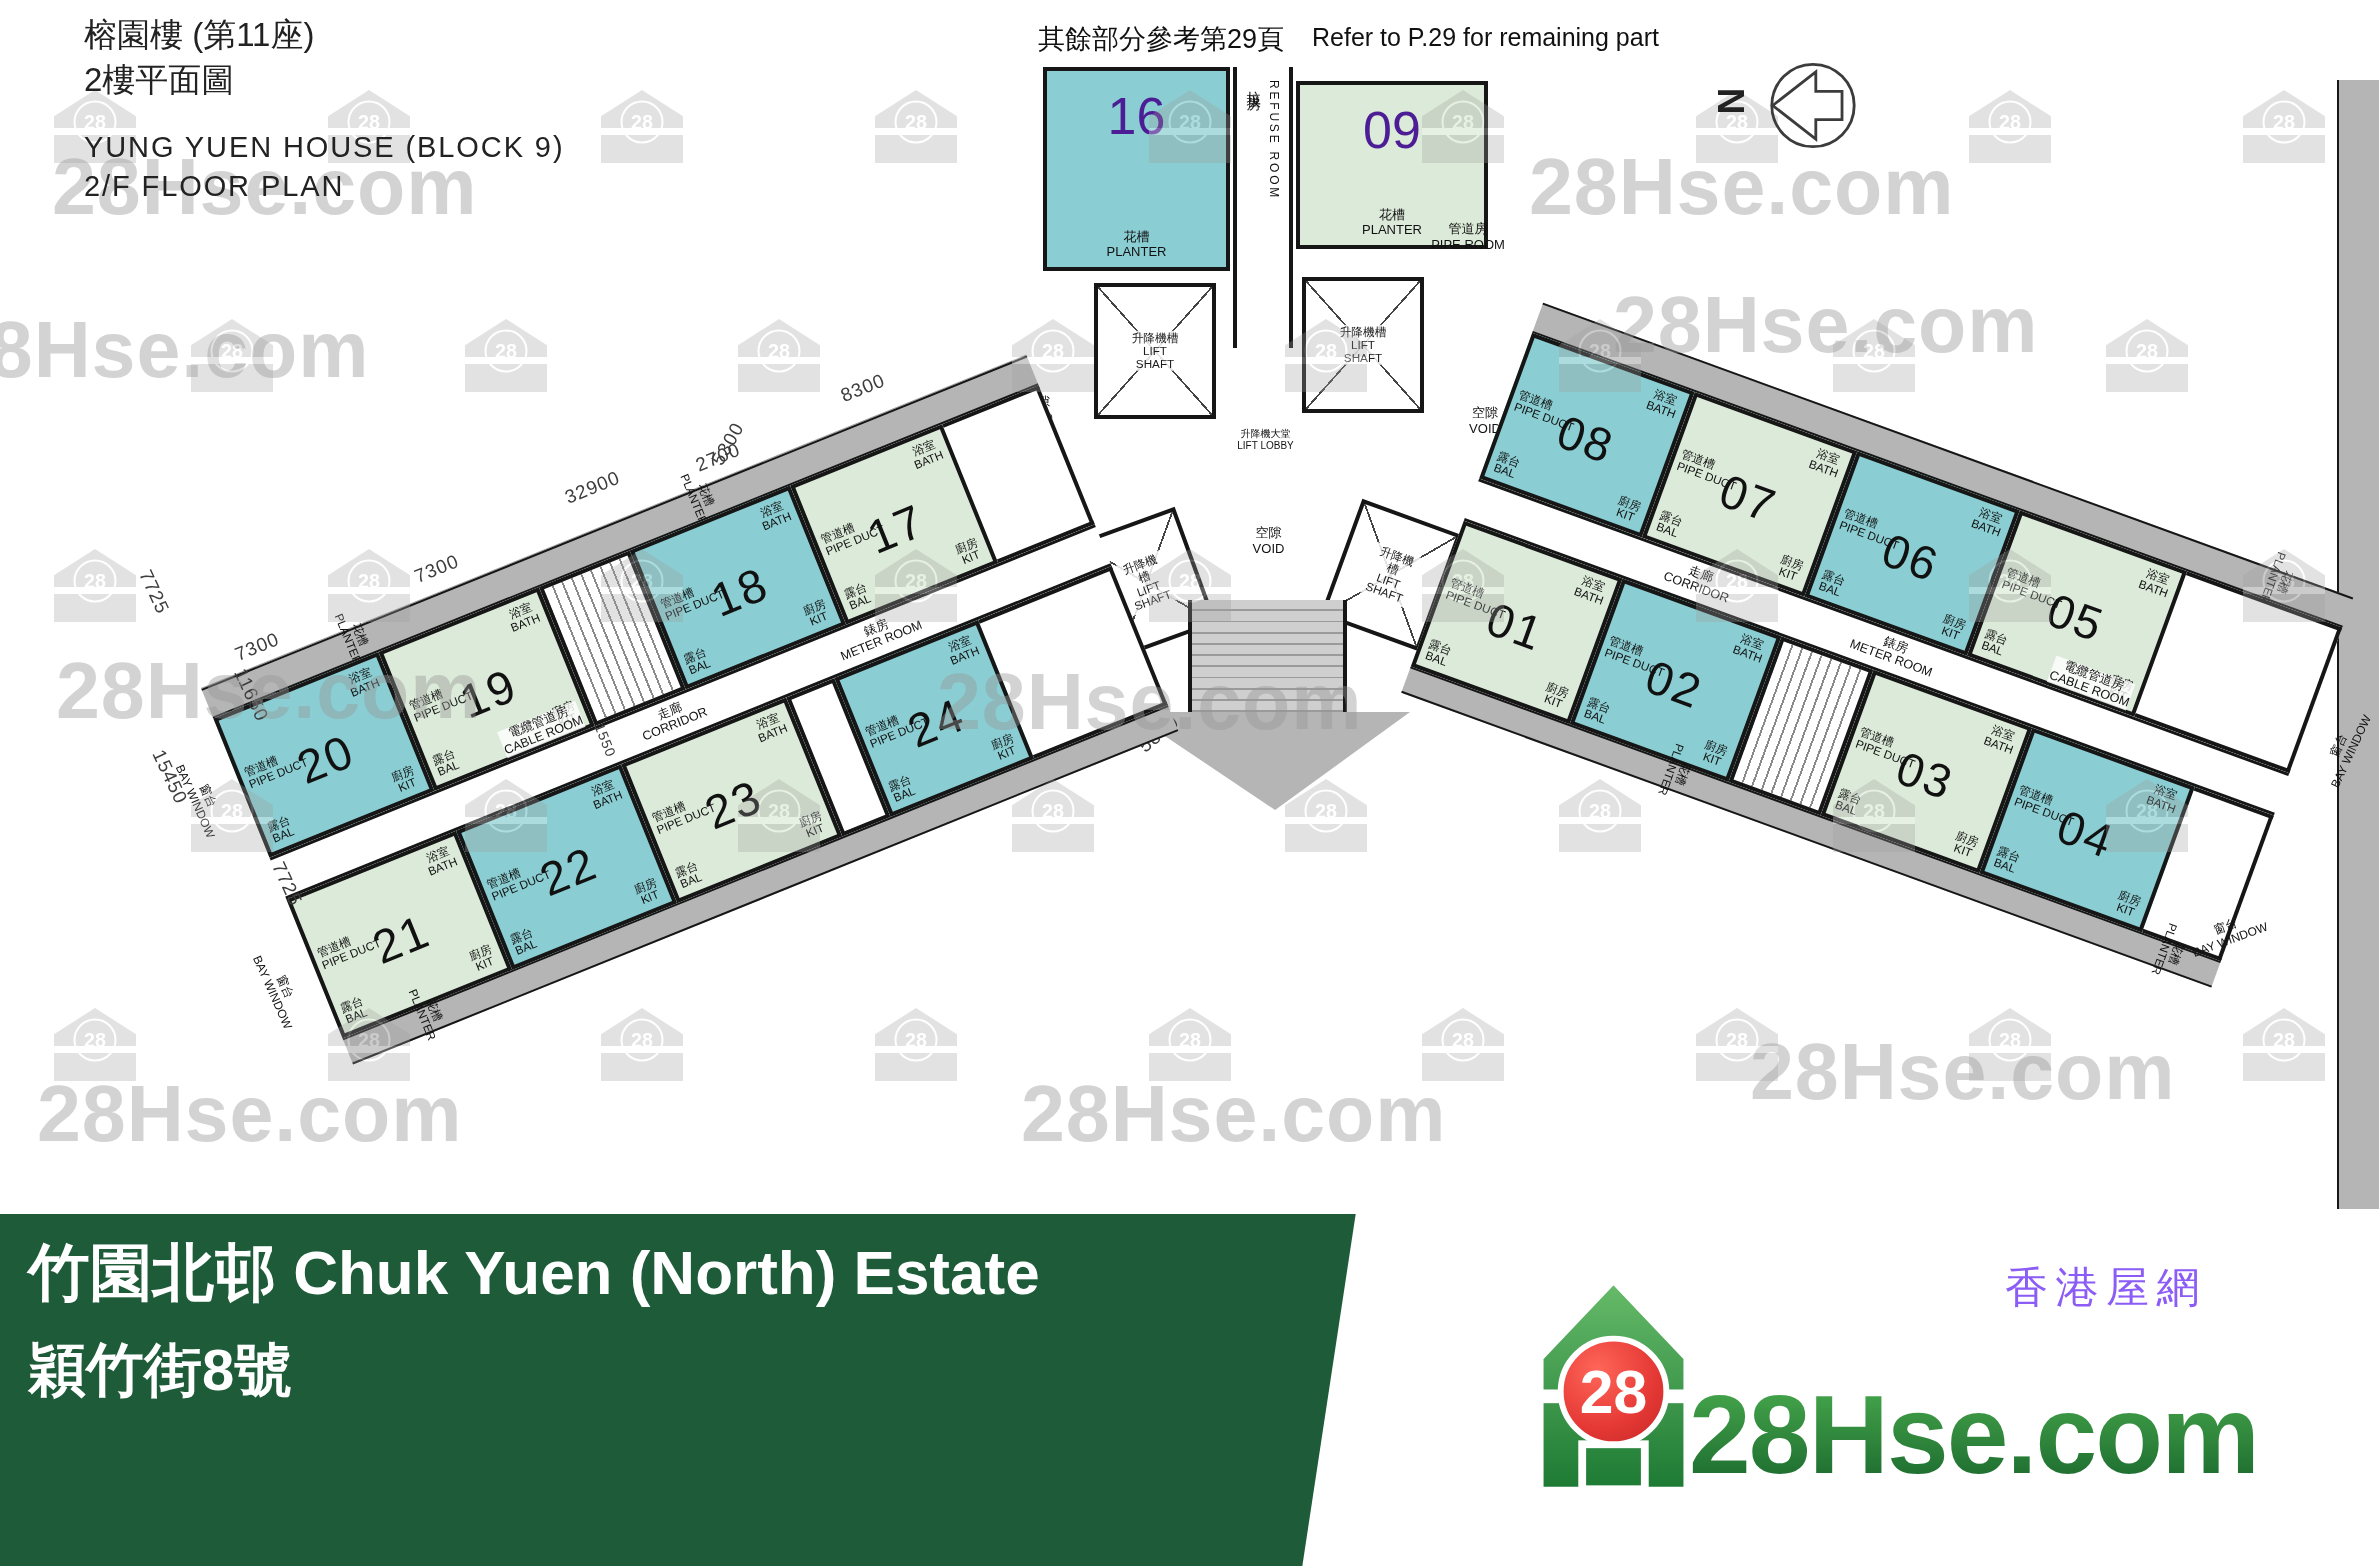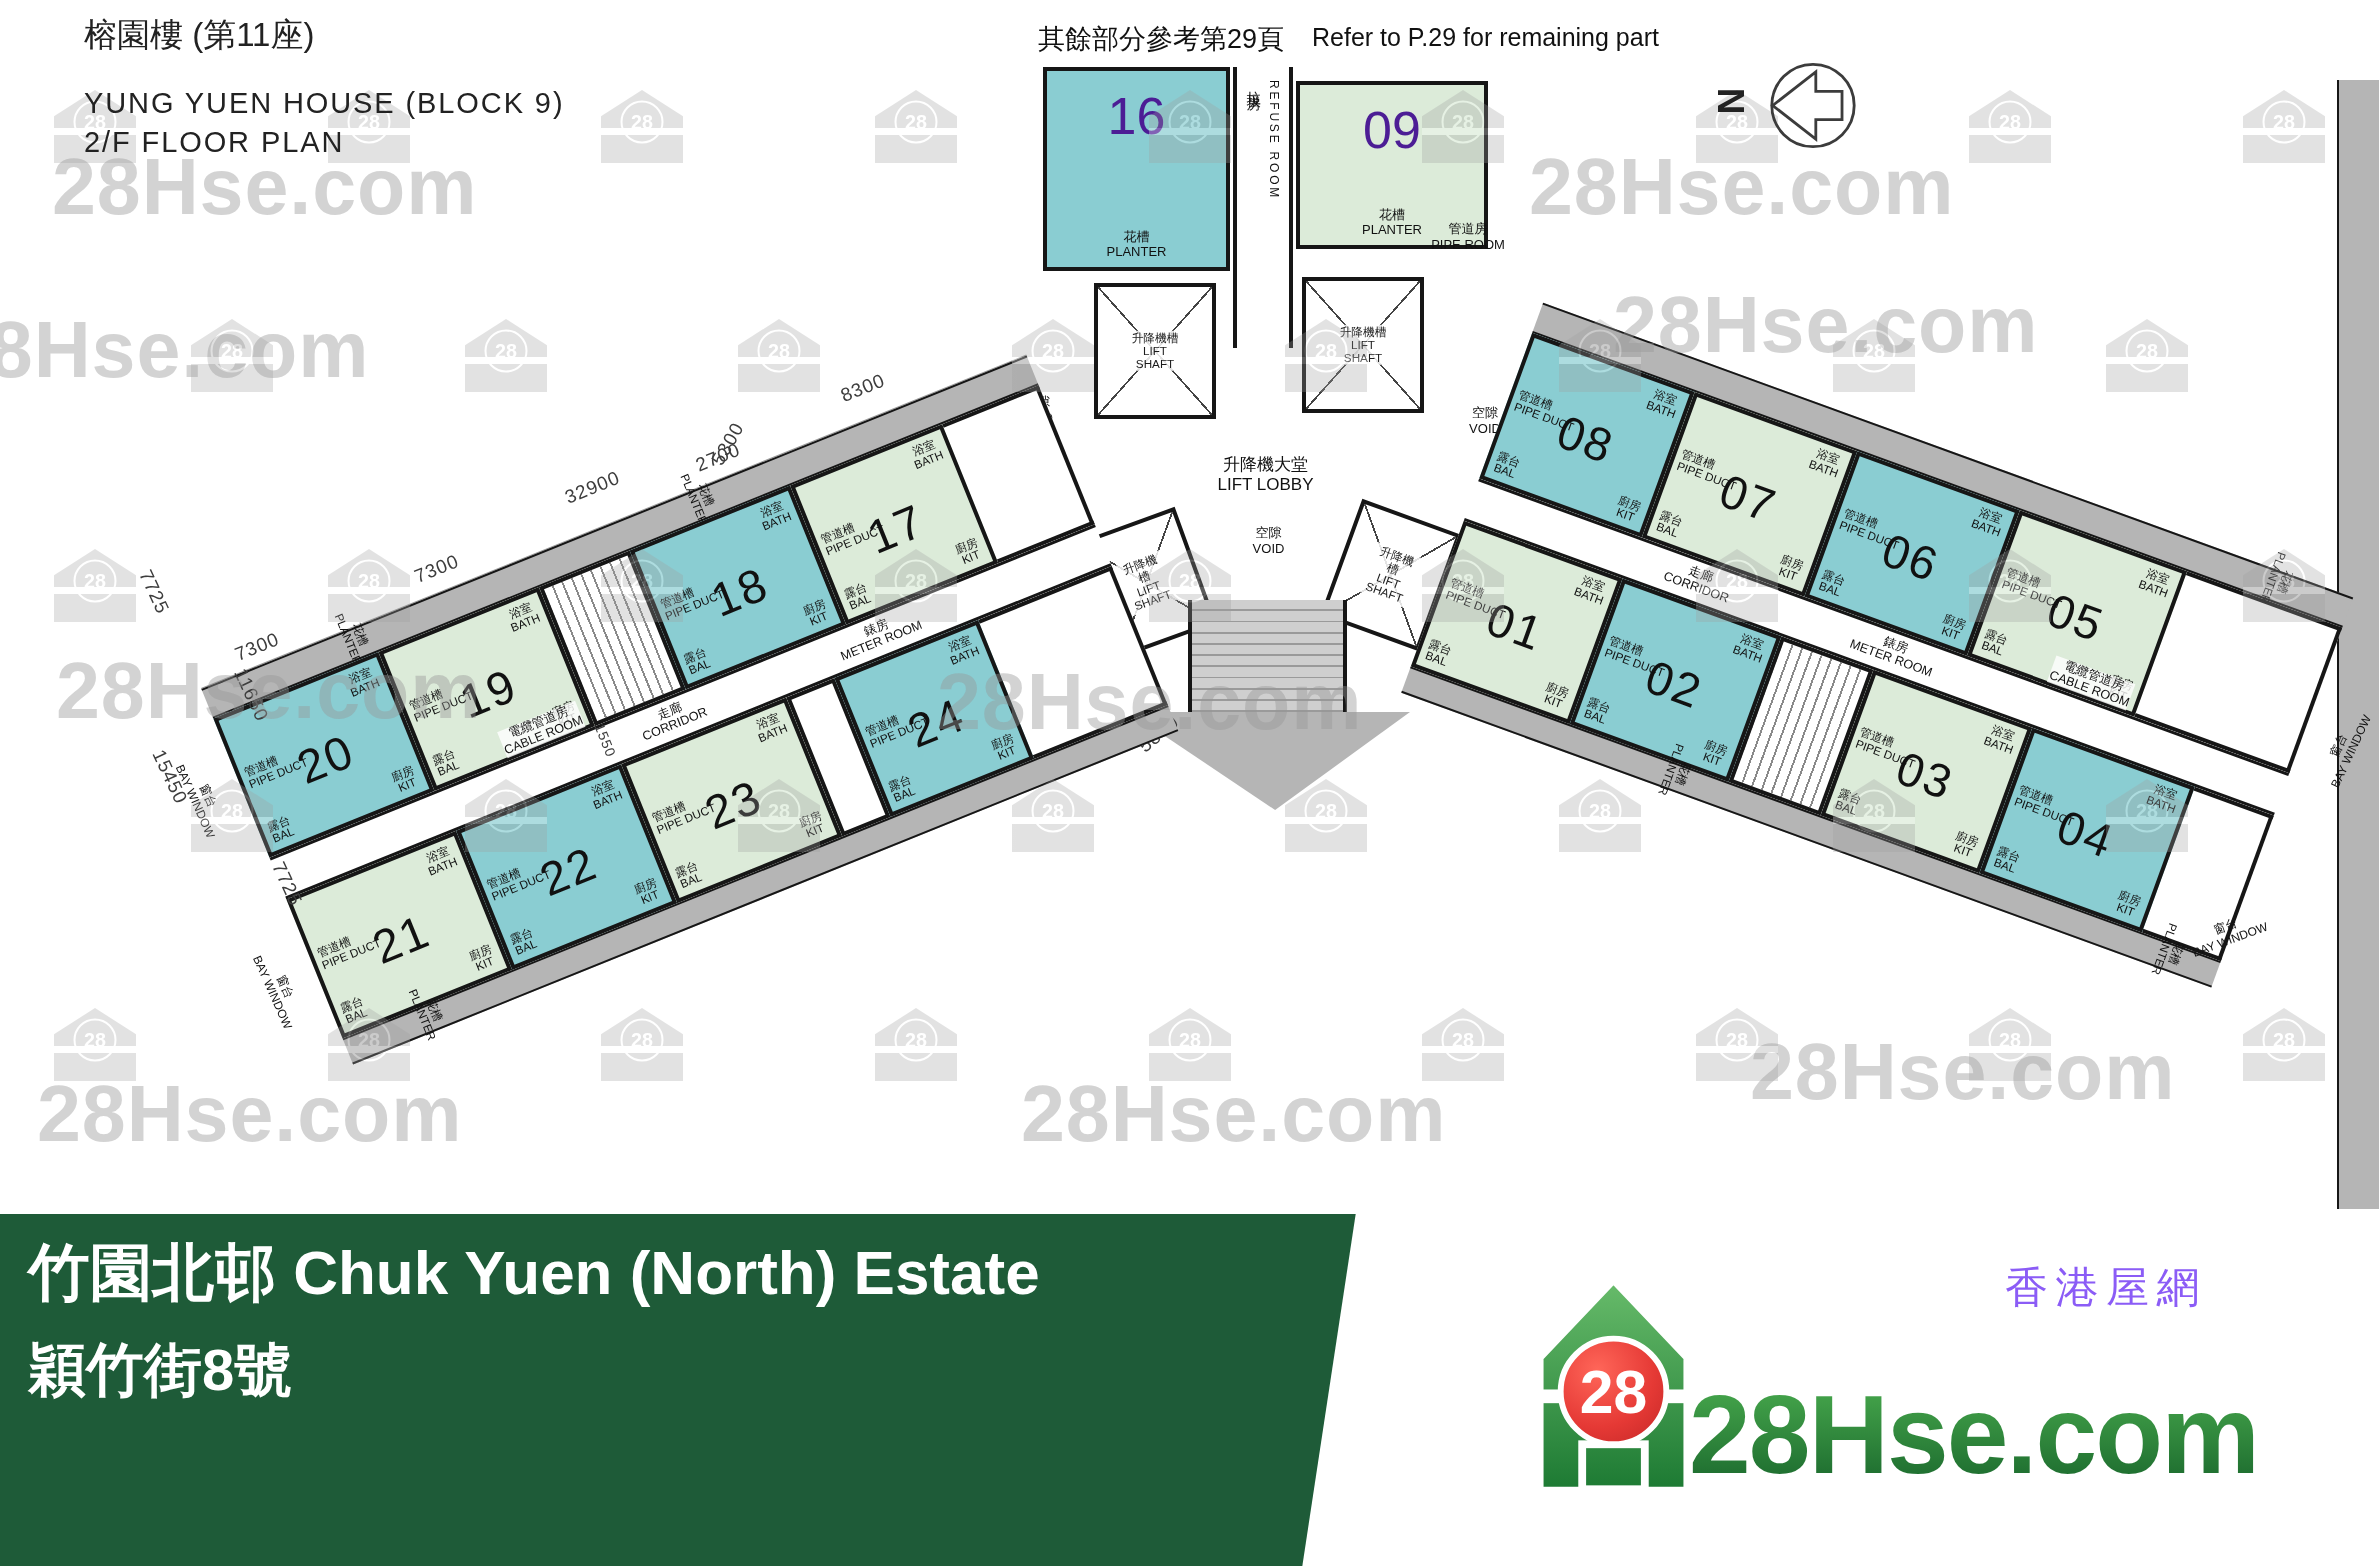--- a/index.html
+++ b/index.html
@@ -146,21 +146,21 @@
     </div>
     <div class="abs small2" style="left:995px;top:394px;width:84px;">
       <span>空隙</span>
       <span>VOID</span>
     </div>
     <div class="abs small2" style="left:1443px;top:405px;width:84px;">
       <span>空隙</span>
       <span>VOID</span>
     </div>
 
-    <div class="abs small2" style="left:1181px;top:455px;width:169px;font-size:17px;">
+    <div class="abs small2" style="left:1181px;top:428px;width:169px;font-size:10px;">
       <span>升降機大堂</span>
       <span>LIFT LOBBY</span>
     </div>
 
     <div class="shaft" style="left:1094px;top:521px;width:105px;height:124px;transform:rotate(-20deg);">
       <div class="lift-lbl">
         <span>升降機槽</span>
         <span>LIFT SHAFT</span>
       </div>
     </div>
@@ -735,20 +735,21 @@
       <div class="wm-house" style="left: 1969px; top: 1008px;">
         <div class="wm-circle">28</div>
       </div>
       <div class="wm-house" style="left: 2243px; top: 1008px;">
         <div class="wm-circle">28</div>
       </div>
     </div>
 
   <div class="abs" style="left:52px;top:13px;z-index:35;margin-left:32px;">
     <div class="title-zh">榕園樓 (第11座)</div>
+    <div class="title-zh">2樓平面圖</div>
     <div style="height:26px;"></div>
     <div class="title-en">YUNG YUEN HOUSE (BLOCK 9)</div>
     <div class="title-en">2/F FLOOR PLAN</div>
   </div>
 
   <div class="abs note-zh" style="left:1038px;top:20.6px;z-index:35;">其餘部分參考第29頁</div>
   <div class="abs note-en" style="left:1312px;top:23.4px;z-index:35;">Refer to P.29 for remaining part</div>
 
   <div class="abs" style="left:1715px;top:54px;width:159px;height:103px;z-index:35;">
     <span class="compass-n" style="position:absolute;left:1.9px;top:26px;">N</span>

